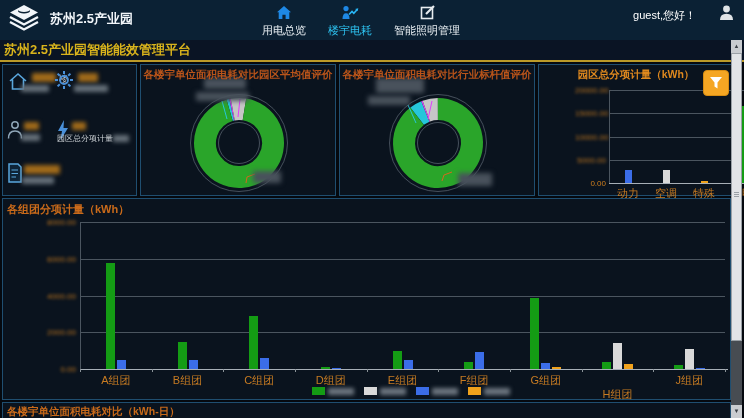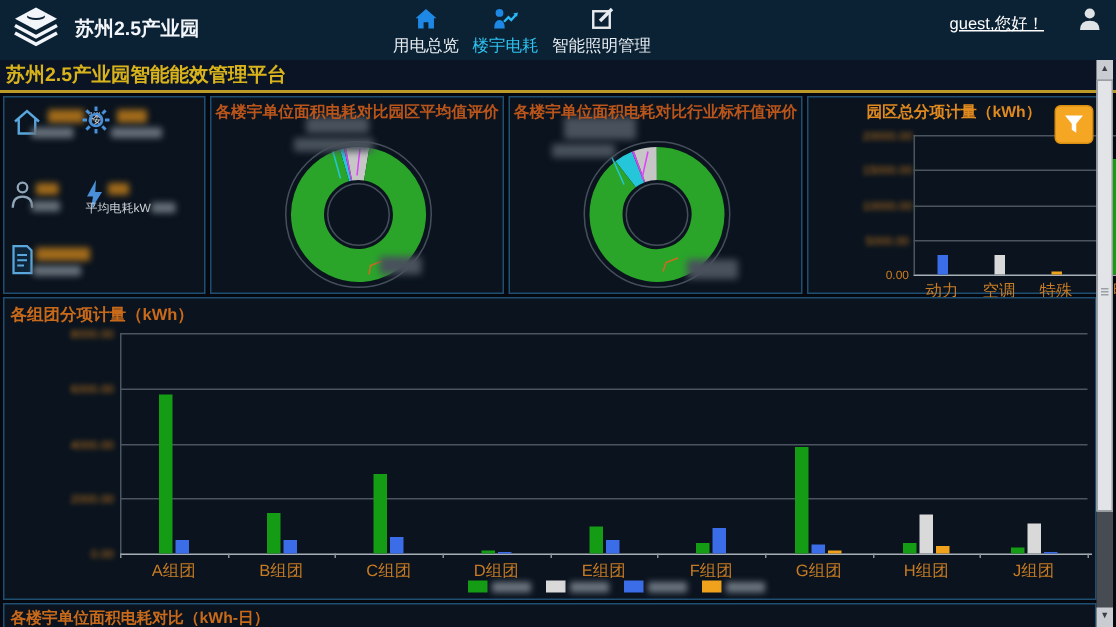--- a/index.html
+++ b/index.html
@@ -4,26 +4,26 @@
 <style>
   * { margin:0; padding:0; box-sizing:border-box; }
   html,body { width:744px; height:418px; overflow:hidden; }
   body { background:#05090f; font-family:"Liberation Sans",sans-serif; position:relative; color:#dde3e8; }
 
   
   .hdr { position:absolute; left:0; top:0; width:744px; height:40px; background:#0b2134; }
   .brand { position:absolute; left:6px; top:4px; display:flex; gap:8px; align-items:center; }
   .bt1 { font-size:13px; font-weight:bold; color:#f2f6fa; line-height:16px; }
   .bt2 { font-size:11.5px; color:#e7edf3; }
-  .nav { position:absolute; left:262px; top:4px; display:flex; gap:9px; }
+  .nav { position:absolute; left:262px; top:4px; display:flex; gap:22px; }
   .nav-item { display:flex; flex-direction:column; align-items:center; cursor:pointer; }
   .nav-item svg { height:17px; }
   .nav-label { font-size:11px; color:#e8eef2; margin-top:2px; white-space:nowrap; }
   .nav-item.active .nav-label { color:#2ec4f2; }
-  .greet { position:absolute; right:48px; top:8px; font-size:11px; color:#fff;text-decoration:underline; }
+  .greet { position:absolute; right:48px; top:8px; font-size:11px; color:#fff; }
   .user-ic { position:absolute; right:10px; top:5px; }
 
   
   .titlebar { position:absolute; left:0; top:40px; width:744px; height:22px; background:#0a1424;
               border-bottom:2px solid #bb9a28; color:#d9b31c; font-size:13px; font-weight:bold;
               line-height:19px; padding-left:4px; }
 
   
   .panel { position:absolute; background:#0a131e; border:1px solid #1f4e70; }
   #sidebar     { left:2px;   top:64px;  width:135px; height:132px; }
@@ -159,21 +159,21 @@
     <circle cx="9" cy="6" r="3.2" stroke="#8fa6b8" stroke-width="1.5" fill="none"></circle>
     <path d="M2.5,19.5 Q2.5,12 9,12 Q15.5,12 15.5,19.5" stroke="#8fa6b8" stroke-width="1.5" fill="none"></path>
   </svg>
   <span class="bo" style="left:21px;top:57px;width:15px;height:8px"></span>
   <span class="bg2" style="left:18px;top:69px;width:19px;height:7px"></span>
 
   <svg style="position:absolute;left:52px;top:53px" width="16" height="24" viewBox="0 0 16 22">
     <path d="M9,1 L3,12 H7 L5.5,21 L13,9 H8.5 Z" fill="#4a90d9"></path>
   </svg>
   <span class="bo" style="left:69px;top:57px;width:14px;height:8px"></span>
-  <span class="stat-lbl" style="left:54px;top:68px"><span>平均电耗kW</span><span class="inline-blob" style="width:16px;height:7px"></span></span>
+  <span class="stat-lbl" style="left:54px;top:68px"><span>园区总分项计量</span><span class="inline-blob" style="width:16px;height:7px"></span></span>
 
   <svg style="position:absolute;left:3px;top:97px" width="18" height="22" viewBox="0 0 18 22">
     <path d="M3,2 H12 L15,5 V20 H3 Z" stroke="#5aa7dd" stroke-width="1.5" fill="#0e2438"></path>
     <path d="M5.5,8 H12 M5.5,11.5 H12 M5.5,15 H10" stroke="#5aa7dd" stroke-width="1.2"></path>
   </svg>
   <span class="bo" style="left:21px;top:100px;width:36px;height:9px"></span>
   <span class="bg2" style="left:19px;top:112px;width:32px;height:7px"></span>
 </section>
 
 <section class="panel" id="donut-left">
@@ -288,21 +288,21 @@
       <div class="bar" style="left: 425.167px; top: 163px; width: 9px; height: 7px; background: rgb(20, 156, 20);"></div>
       <div class="bar" style="left: 436.167px; top: 153px; width: 9px; height: 17px; background: rgb(59, 109, 232);"></div>
       <div class="cat" style="left: 435.167px; top: 174px;">F组团</div>
       <div class="bar" style="left: 491.333px; top: 99px; width: 9px; height: 71px; background: rgb(20, 156, 20);"></div>
       <div class="bar" style="left: 502.333px; top: 164px; width: 9px; height: 6px; background: rgb(59, 109, 232);"></div>
       <div class="bar" style="left: 513.333px; top: 168px; width: 9px; height: 2px; background: rgb(240, 162, 28);"></div>
       <div class="cat" style="left: 506.833px; top: 174px;">G组团</div>
       <div class="bar" style="left: 563px; top: 163px; width: 9px; height: 7px; background: rgb(20, 156, 20);"></div>
       <div class="bar" style="left: 574px; top: 144px; width: 9px; height: 26px; background: rgb(217, 217, 217);"></div>
       <div class="bar" style="left: 585px; top: 165px; width: 9px; height: 5px; background: rgb(240, 162, 28);"></div>
-      <div class="cat" style="left: 578.5px; top: 174px;">H组团</div>
+      <div class="cat" style="left: 578.5px; top: 188px;">H组团</div>
       <div class="bar" style="left: 634.667px; top: 166px; width: 9px; height: 4px; background: rgb(20, 156, 20);"></div>
       <div class="bar" style="left: 645.667px; top: 150px; width: 9px; height: 20px; background: rgb(217, 217, 217);"></div>
       <div class="bar" style="left: 656.667px; top: 169px; width: 9px; height: 1px; background: rgb(59, 109, 232);"></div>
       <div class="cat" style="left: 650.167px; top: 174px;">J组团</div>
     </div>
   <div id="legend">
     <div class="leg">
         <span class="leg-sw" style="background: rgb(20, 156, 20);"></span>
         <span class="leg-lb"></span>
       </div>

